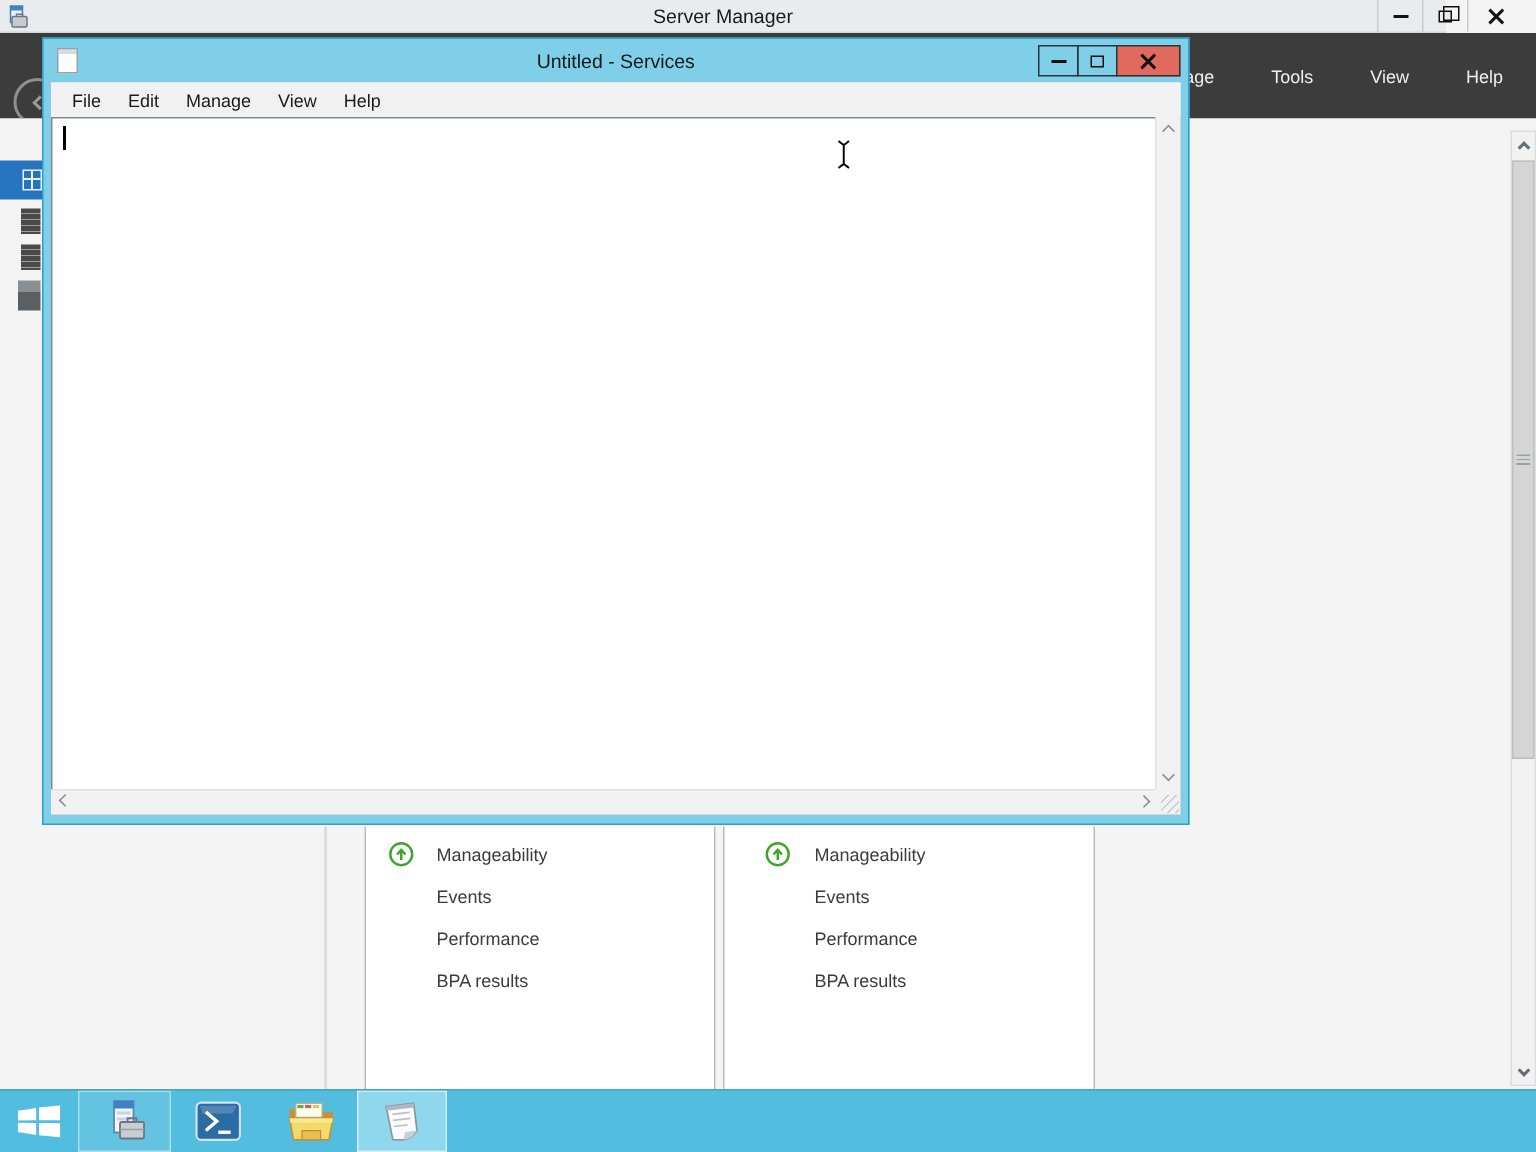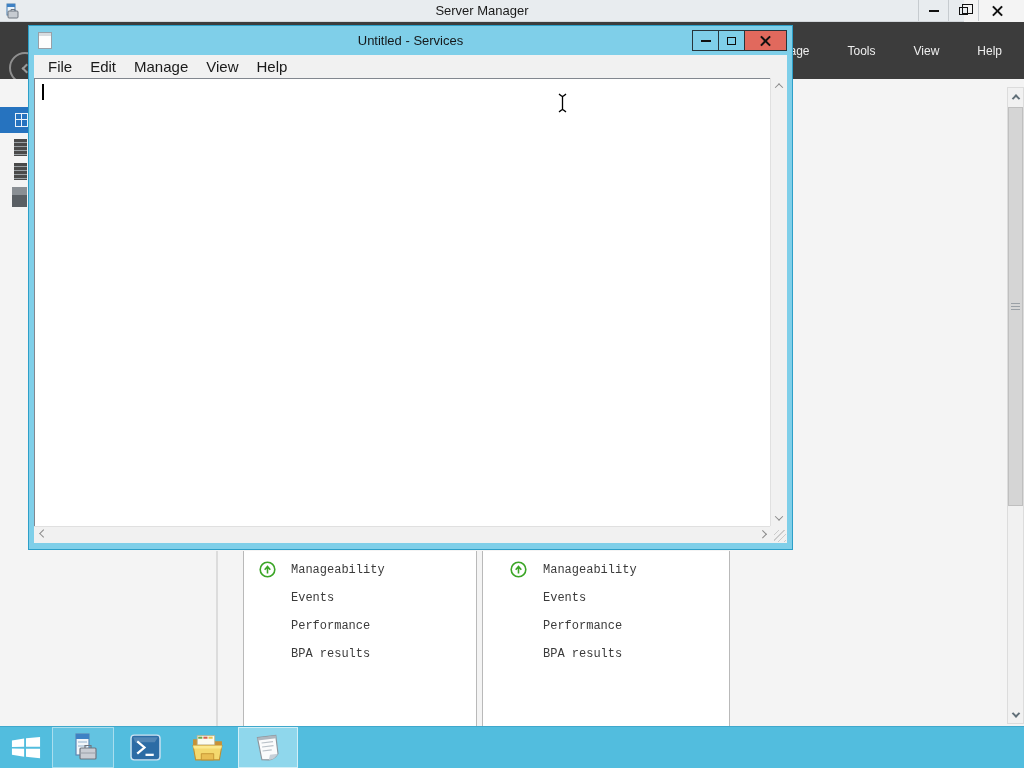--- a/index.html
+++ b/index.html
@@ -51,21 +51,21 @@
   .chev-s { width:6px; height:6px; border-left:2px solid #606F78; border-top:2px solid #606F78; }
   .chev-up { transform:rotate(45deg) translate(1px,1px); }
   .chev-down { transform:rotate(225deg) translate(1px,1px); }
   .chev-l { transform:rotate(-45deg) translateX(2px); }
   .chev-r { transform:rotate(135deg) translateX(-1px); }
   .sm-vs-thumb { position:absolute; left:0; top:19px; width:15px; height:399px; background:#D5D5D5; border:1px solid #BFBFBF; display:flex; align-items:center; justify-content:center; }
   .thumb-grip { width:9px; height:7px; background:repeating-linear-gradient(#9AA0A6 0 1px, transparent 1px 3px); }
 
   
   .dash-divider { position:absolute; left:216px; top:472px; width:2px; height:175px; background:#DCDCDC; }
-  .tile { position:absolute; top:472px; height:175px; background:#FFFFFF; border-left:1px solid #B9B9B9; border-right:1px solid #B9B9B9; padding-top:5px;font-family:Liberation Mono, monospace; }
+  .tile { position:absolute; top:472px; height:175px; background:#FFFFFF; border-left:1px solid #B9B9B9; border-right:1px solid #B9B9B9; padding-top:5px; }
   .tile-a { left:243px; width:234px; }
   .tile-b { left:482px; width:248px; }
   .tile-row { position:relative; height:28px; display:flex; align-items:center; cursor:default; }
   .tile-a .tile-row { padding-left:47px; }
   .tile-b .tile-row { padding-left:60px; }
   .row-icon { position:absolute; top:5px; width:17px; height:17px; }
   .tile-a .row-icon { left:15px; }
   .tile-b .row-icon { left:27px; }
   .row-label { font-size:12px; color:#3B3B3B; }
 
@@ -75,21 +75,21 @@
   .np-title-text { position:absolute; left:0; top:0; width:100%; text-align:center; font-size:13px; line-height:29px; color:#15181A; }
   .np-appicon { position:absolute; left:9px; top:6px; width:14px; height:17px; background:#FDFDFD; border:1px solid #98A0A8;
                 box-shadow:inset 0 3px 0 #D7DCE0; }
   .np-btns { position:absolute; top:4px; right:5px; display:flex; height:21px; }
   .np-btn { width:27px; height:21px; border:1px solid #27353B; margin-left:-1px; display:flex; align-items:center; justify-content:center; background:transparent; }
   .np-btn-close { width:43px; background:#E1695D; }
   .gl-maxsq { width:9px; height:8px; border:1.5px solid #0E0E0E; }
 
   .np-client { position:absolute; left:5px; right:5px; top:29px; bottom:6px; background:#F1F1F1; }
   .np-menubar { position:relative; height:23px; display:flex; align-items:center; padding-left:5px; background:#F1F1F1; }
-  .np-menu-item { font-size:15px; color:#1A1A1A; padding:0 9px; cursor:default; }
+  .np-menu-item { font-size:12px; color:#1A1A1A; padding:0 9px; cursor:default; }
   .np-edit { position:absolute; left:0; right:0; top:23px; bottom:0; background:#FFFFFF; border:1px solid #82878F; }
   .np-caret { position:absolute; left:8px; top:3px; width:2px; height:16px; background:#000; }
   .np-vscroll { position:absolute; right:0; top:0; bottom:17px; width:17px; background:#F1F1F1; border-left:1px solid #E0E0E0; }
   .np-vs-up, .np-vs-down { position:absolute; left:0; width:16px; height:16px; display:flex; align-items:center; justify-content:center; }
   .np-vs-up { top:0; } .np-vs-down { bottom:0; }
   .np-hscroll { position:absolute; left:0; right:17px; bottom:0; height:17px; background:#F1F1F1; border-top:1px solid #E0E0E0; }
   .np-hs-left, .np-hs-right { position:absolute; top:0; width:16px; height:16px; display:flex; align-items:center; justify-content:center; }
   .np-hs-left { left:0; } .np-hs-right { right:0; }
   .chev-n { width:6px; height:6px; border-left:1.5px solid #8A8A8A; border-top:1.5px solid #8A8A8A; }
   .np-corner { position:absolute; right:0; bottom:0; width:17px; height:17px; background:#F1F1F1; }

